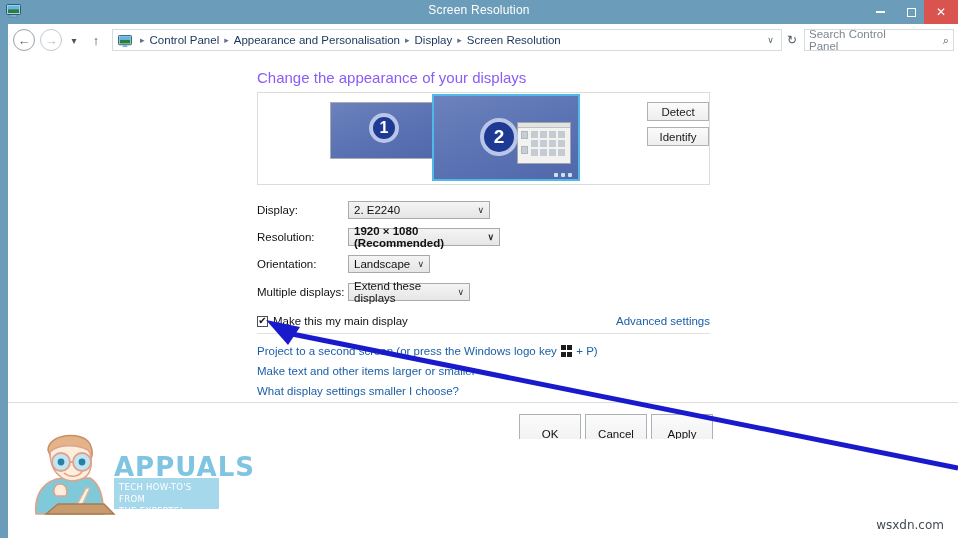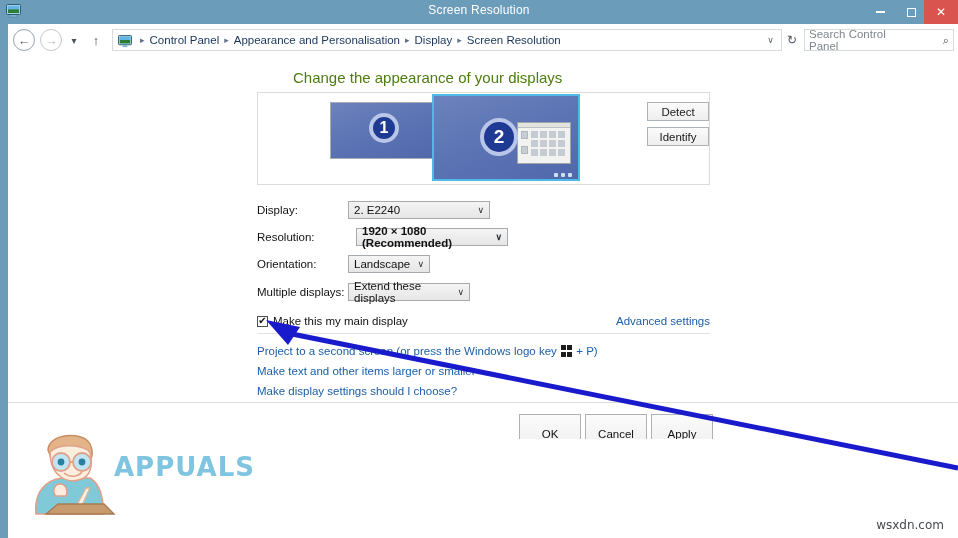--- a/index.html
+++ b/index.html
@@ -80,21 +80,21 @@
   #searchbox .ph { font-size:11.5px; color:#7d868e; flex:1 1 auto; }
   #searchbox .mag { font-size:11px; color:#4a5560; }
 
   
   #content {
     position:absolute; left:8px; top:56px; width:950px; height:346px;
     background:#ffffff;
   }
   #heading {
     position:absolute; left:249px; top:13px;
-    font-size:15px; color:#4d7c0f;margin-left:36px;
+    font-size:15px; color:#8b5cf6;
   }
 
   
   #previewbox {
     position:absolute; left:249px; top:36px; width:453px; height:93px;
     border:1px solid #dcdcdc; background:#ffffff;
   }
   .monitor { position:absolute; }
   .mon-screen {
     position:absolute; left:0; top:0; width:100%; height:100%;
@@ -155,21 +155,21 @@
   .flabel { font-size:11.5px; color:#111111; }
   .fsel {
     border:1px solid #a6abb0;
     background:linear-gradient(#f4f4f4,#e6e6e6);
     height:18px; display:flex; align-items:center;
     padding-left:5px; font-size:11.5px; color:#111111;
   }
   .fsel .arw { margin-left:auto; margin-right:5px; font-size:9px; color:#2a2f34; }
 
   #row-display      { left:249px; top:144px; }
-  #row-resolution   { left:249px; top:171px;gap:8px; }
+  #row-resolution   { left:249px; top:171px; }
   #row-orientation  { left:249px; top:198px; }
   #row-multiple     { left:249px; top:226px; }
   #row-display    .flabel { width:91px; }
   #row-resolution .flabel { width:91px; }
   #row-orientation .flabel{ width:91px; }
   #row-multiple   .flabel { width:91px; }
   #row-display    .fsel { width:142px; }
   #row-resolution .fsel { width:152px;font-weight:bold; }
   #row-orientation .fsel{ width:82px; }
   #row-multiple   .fsel { width:122px; }
@@ -417,21 +417,21 @@
         <i></i>
           <i></i>
           <i></i>
           <i></i>
       </span>
       <span>+ P)</span>
     </div>
 
     <div class="linkrow" id="link-text">Make text and other items larger or smaller</div>
 
-    <div class="linkrow" id="link-choose">Make display settings should I choose?</div>
+    <div class="linkrow" id="link-choose">What display settings smaller I choose?</div>
   </div>
 
   <div id="footersep"></div>
   <div id="footer">
     <div class="fbtn" id="btn-ok">OK</div>
     <div class="fbtn" id="btn-cancel">Cancel</div>
     <div class="fbtn" id="btn-apply">Apply</div>
   </div>
 
   <div id="bottomband"></div>
@@ -454,20 +454,24 @@
 
         <path d="M36 47 C42 52 50 51 54 46" fill="none" stroke="#e2a08a" stroke-width="1.6"></path>
 
         <path d="M44 88 L58 62 L62 62 L50 88 Z" fill="#f7f1e6" stroke="#d7b79a" stroke-width="1.4"></path>
         <path d="M18 88 L86 88 L76 78 L30 78 Z" fill="#c79b6e" stroke="#a87c52" stroke-width="1.4"></path>
 
         <path d="M28 70 C24 66 26 58 32 58 C38 58 40 64 38 70 Z" fill="#fdeedd" stroke="#e2a08a" stroke-width="1.4"></path>
       </svg>
     </span>
     <div class="wordmark">APPUALS</div>
+    <div class="tagbox">
+      <div>TECH HOW-TO'S FROM</div>
+      <div>THE EXPERTS!</div>
+    </div>
   </div>
 
   <div id="wm">wsxdn.com</div>
 
   <svg id="arrow" viewBox="0 0 958 538">
     <line x1="958" y1="468" x2="292" y2="334" stroke="#1a1acd" stroke-width="5"></line>
     <path d="M266 320 L300 327 L288 345 Z" fill="#1a1acd"></path>
   </svg>
 
 </div>

